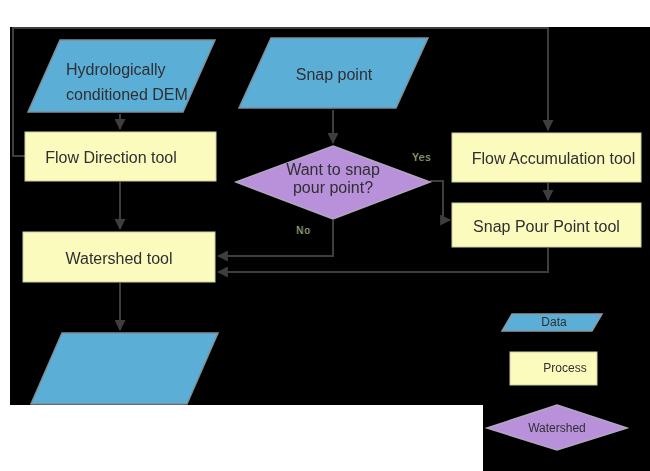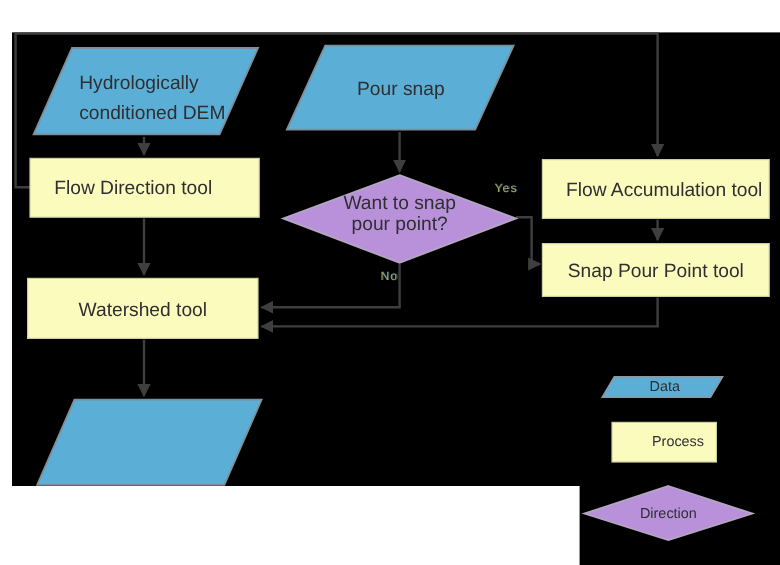--- a/index.html
+++ b/index.html
@@ -57,27 +57,27 @@
     <rect x="452" y="203" width="189" height="44" fill="#fbfbbe" stroke="#cfcf9e" stroke-width="1"></rect>
     <rect x="23" y="232" width="192" height="50" fill="#fbfbbe" stroke="#cfcf9e" stroke-width="1"></rect>
     <polygon points="62,333 218,333 187,404 31,404" fill="#5bafd7" stroke="#7d8f9a" stroke-width="1.5"></polygon>
 
     <polygon points="512,314 602,314 592,331 502,331" fill="#5bafd7" stroke="#8a9aa4" stroke-width="1.5"></polygon>
     <rect x="510" y="352" width="87" height="33" fill="#fbfbbe" stroke="#cfcf9e" stroke-width="1"></rect>
     <polygon points="557,405 627,428 557,450 487,428" fill="#b991db" stroke="#b3a6c0" stroke-width="1.5"></polygon>
   </svg>
 
   <div class="node-label left" style="left:66px;top:57px;width:122px;">Hydrologically conditioned DEM</div>
-  <div class="node-label" style="left:264px;top:65px;width:140px;">Pour snap</div>
+  <div class="node-label" style="left:264px;top:65px;width:140px;">Snap point</div>
   <div class="node-label" style="left:25px;top:148px;width:172px;">Flow Direction tool</div>
   <div class="node-label" style="left:452px;top:149px;width:203px;">Flow Accumulation tool</div>
   <div class="node-label" style="left:283px;top:161px;width:100px;line-height:18px;">Want to snap pour point?</div>
   <div class="node-label" style="left:23px;top:249px;width:192px;">Watershed tool</div>
   <div class="node-label" style="left:452px;top:217px;width:189px;">Snap Pour Point tool</div>
 
   <div class="edge-label" style="left:412px;top:152px;">Yes</div>
-  <div class="edge-label" style="left:317px;top:225px;">No</div>
+  <div class="edge-label" style="left:296px;top:225px;">No</div>
 
   <div class="legend-label" style="left:512px;top:315px;width:84px;">Data</div>
   <div class="legend-label" style="left:510px;top:361px;width:110px;">Process</div>
-  <div class="legend-label" style="left:507px;top:421px;width:100px;">Direction</div>
+  <div class="legend-label" style="left:507px;top:421px;width:100px;">Watershed</div>
 
 </div>
 
 </body></html>

